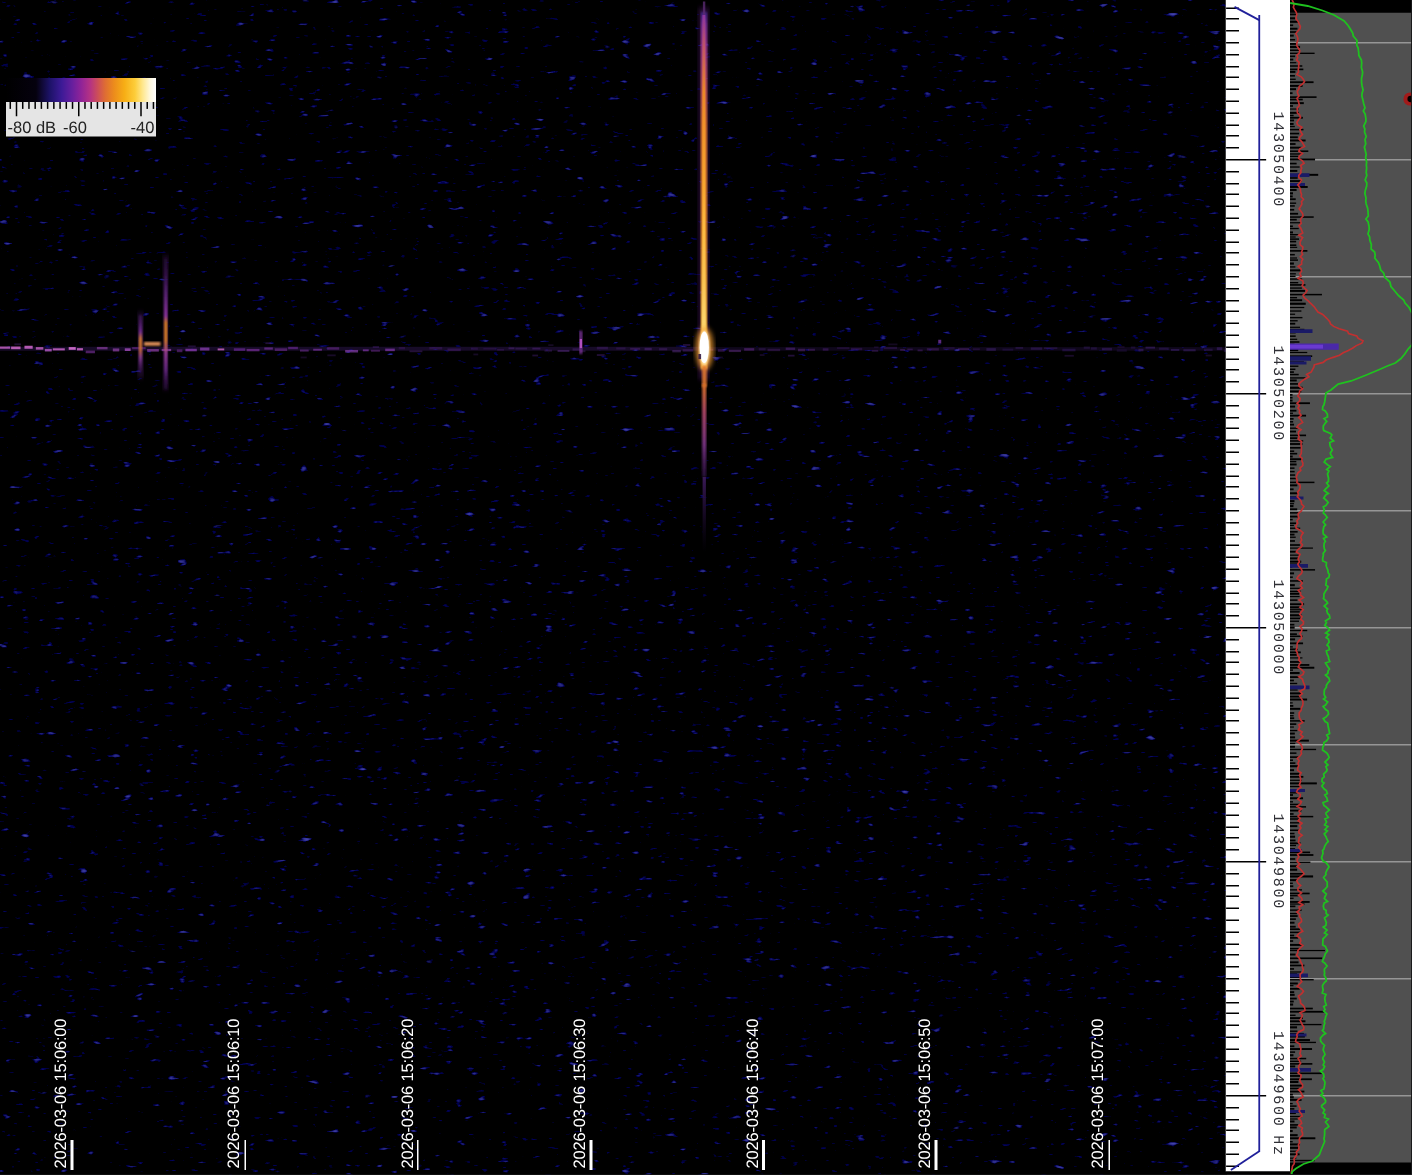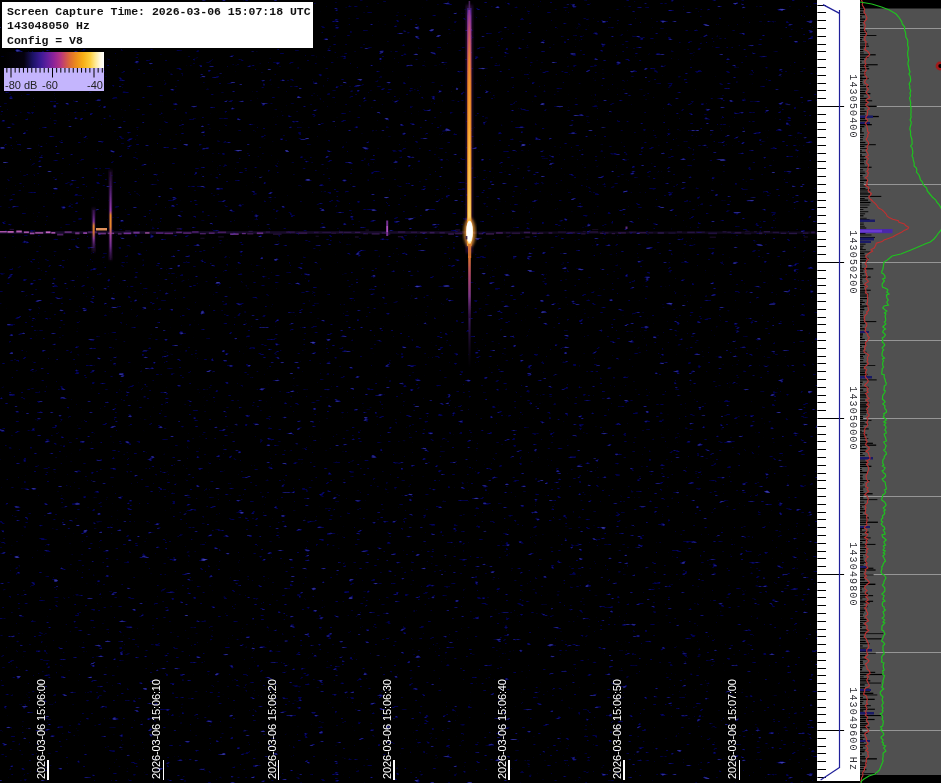--- a/index.html
+++ b/index.html
@@ -1,20 +1,20 @@
 <!DOCTYPE html>
 <html><head><meta charset="utf-8">
 <style>
   html,body{margin:0;padding:0;background:#000;}
   #page{position:relative;width:941px;height:783px;overflow:hidden;background:#010104;
         font-family:"Liberation Sans",sans-serif;}
   #ovl{position:absolute;left:1px;top:1px;width:306px;height:43px;background:#fff;
        border:1px solid #000;color:#101010;font-family:"Liberation Mono",monospace;
        font-size:11.5px;font-weight:bold;line-height:14.4px;padding:3px 0 0 5px;letter-spacing:0px;white-space:nowrap;}
-  #leg{position:absolute;left:4px;top:52px;width:100px;height:39px;background:#c4b5fd;}
+  #leg{position:absolute;left:4px;top:52px;width:100px;height:39px;background:#e5e5e5;}
   .tl{position:absolute;top:778.5px;color:#fff;font-size:11px;letter-spacing:-0.12px;white-space:nowrap;
       transform:rotate(-90deg);transform-origin:0 0;}
   .tk{position:absolute;top:759.5px;width:1.7px;height:20px;background:#fff;}
   .rl{font-family:"Liberation Mono",monospace;font-size:10px;letter-spacing:1.15px;fill:#303036;}
 </style></head>
 <body>
 <div id="page">
   <svg id="spec" style="position:absolute;left:0;top:0" width="818" height="783" viewBox="0 0 818 783">
     <defs>
       <filter id="nz" x="0" y="0" width="100%" height="100%">
@@ -241,21 +241,20 @@
 <div class="tk" style="left:277.7px"></div>
 <div class="tl" style="left:380.8px">2026-03-06 15:06:30</div>
 <div class="tk" style="left:392.9px"></div>
 <div class="tl" style="left:496.0px">2026-03-06 15:06:40</div>
 <div class="tk" style="left:508.1px"></div>
 <div class="tl" style="left:611.2px">2026-03-06 15:06:50</div>
 <div class="tk" style="left:623.3px"></div>
 <div class="tl" style="left:726.4px">2026-03-06 15:07:00</div>
 <div class="tk" style="left:738.5px"></div>
 
-  <div id="ovl">Screen Capture Time: 2026-03-06 15:07:18 UTC<br>143048050 Hz<br>Config = V8</div>
 
   <div id="leg">
     <svg width="100" height="39" viewBox="0 0 100 39">
       <defs>
         <linearGradient id="cmap" x1="0" y1="0" x2="1" y2="0">
           <stop offset="0" stop-color="#000"></stop>
           <stop offset="0.2" stop-color="#05010e"></stop>
           <stop offset="0.29" stop-color="#1c1266"></stop>
           <stop offset="0.37" stop-color="#3c1a96"></stop>
           <stop offset="0.44" stop-color="#661f9e"></stop>

